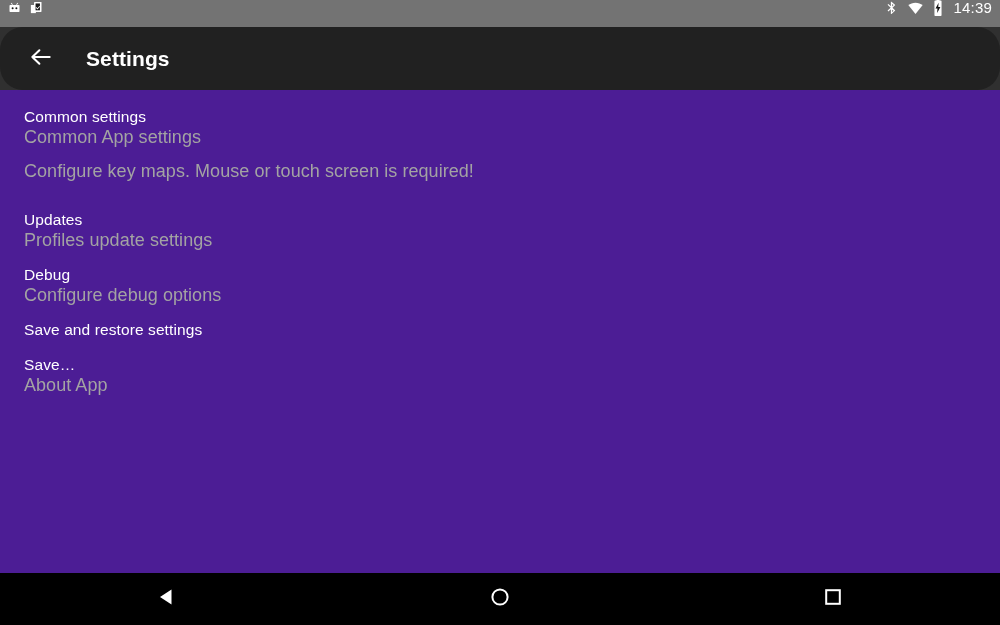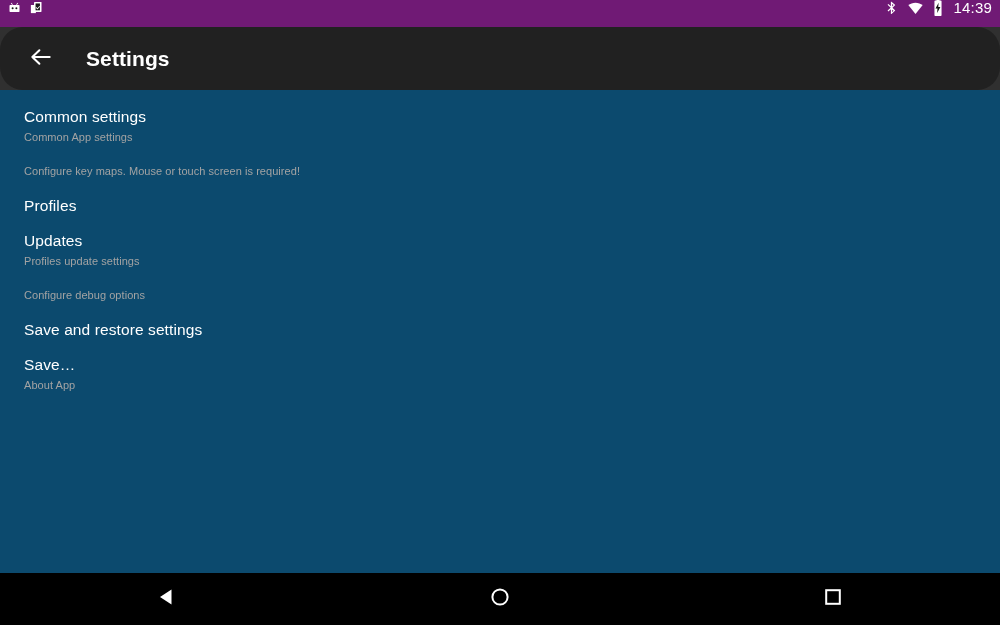--- a/index.html
+++ b/index.html
@@ -19,21 +19,21 @@
     width: 1000px;
     height: 625px;
     background: #303030;
     display: flex;
     flex-direction: column;
   }
 
   
   .status-bar {
     height: 27px;
-    background: #701a75;
+    background: #737373;
     display: flex;
     align-items: center;
     justify-content: space-between;
     padding: 0 8px 12px 7px;
     box-sizing: border-box;
     flex: 0 0 auto;
   }
   .status-left {
     display: flex;
     align-items: center;
@@ -79,38 +79,38 @@
     color: #ffffff;
     font-size: 21px;
     font-weight: bold;
     margin-left: 26px;
     letter-spacing: 0.1px;
   }
 
   
   .content {
     flex: 1 1 auto;
-    background: #0c4a6e;
+    background: #4c1d95;
     padding-top: 9px;
     box-sizing: border-box;
     overflow: hidden;
   }
   .settings-item {
     padding: 7px 24px 7px 24px;
     cursor: pointer;
   }
   .item-title {
     color: #ffffff;
     font-size: 15.5px;
     line-height: 21px;
     letter-spacing: 0.1px;
   }
   .item-summary {
     color: #a3a3a3;
-    font-size: 11px;
+    font-size: 18px;
     line-height: 19px;
     letter-spacing: 0.05px;
     margin-top: 1px;
   }
   .item-summary:empty { display: none; }
 
   
   .nav-bar {
     height: 52px;
     background: #000000;
@@ -189,29 +189,29 @@
     <div class="settings-item">
       <div class="item-title">Common settings</div>
       <div class="item-summary">Common App settings</div>
     </div>
 
     <div class="settings-item">
       <div class="item-summary">Configure key maps. Mouse or touch screen is required!</div>
     </div>
 
     <div class="settings-item">
-      <div class="item-title">Profiles</div>
     </div>
 
     <div class="settings-item">
       <div class="item-title">Updates</div>
       <div class="item-summary">Profiles update settings</div>
     </div>
 
     <div class="settings-item">
+      <div class="item-title">Debug</div>
       <div class="item-summary">Configure debug options</div>
     </div>
 
     <div class="settings-item">
       <div class="item-title">Save and restore settings</div>
 
     </div>
 
     <div class="settings-item">
       <div class="item-title">Save…</div>

